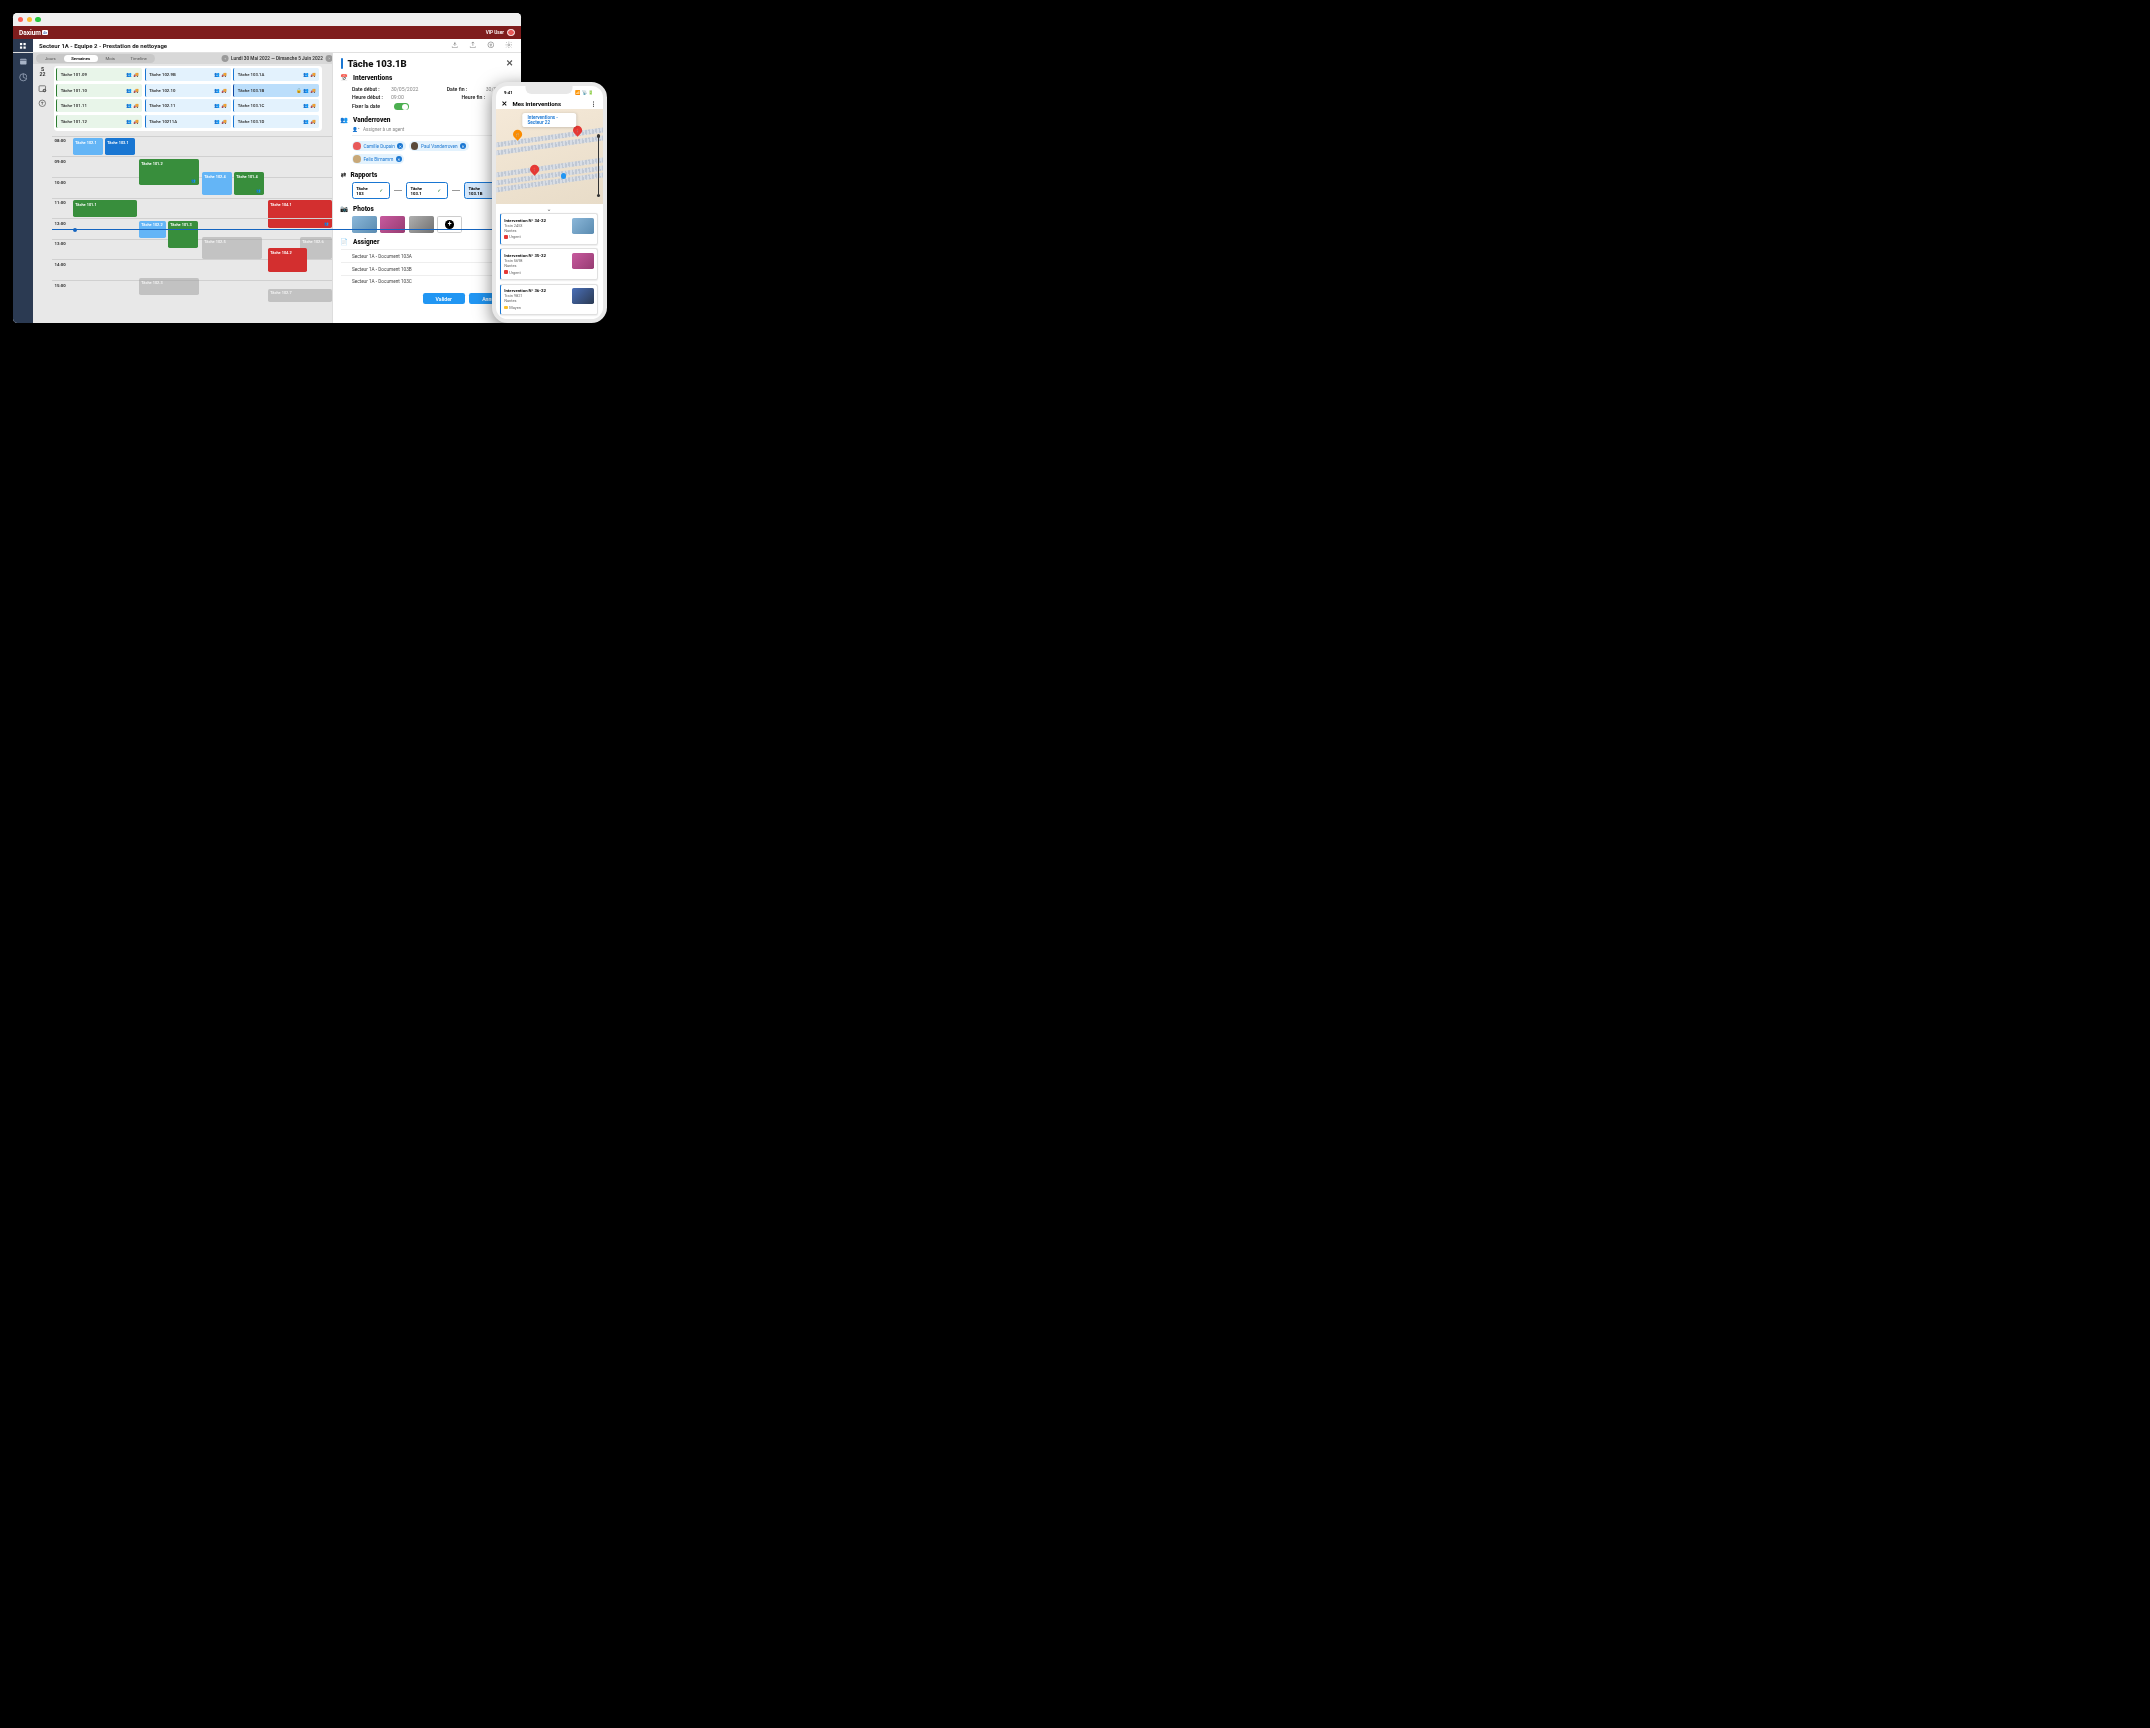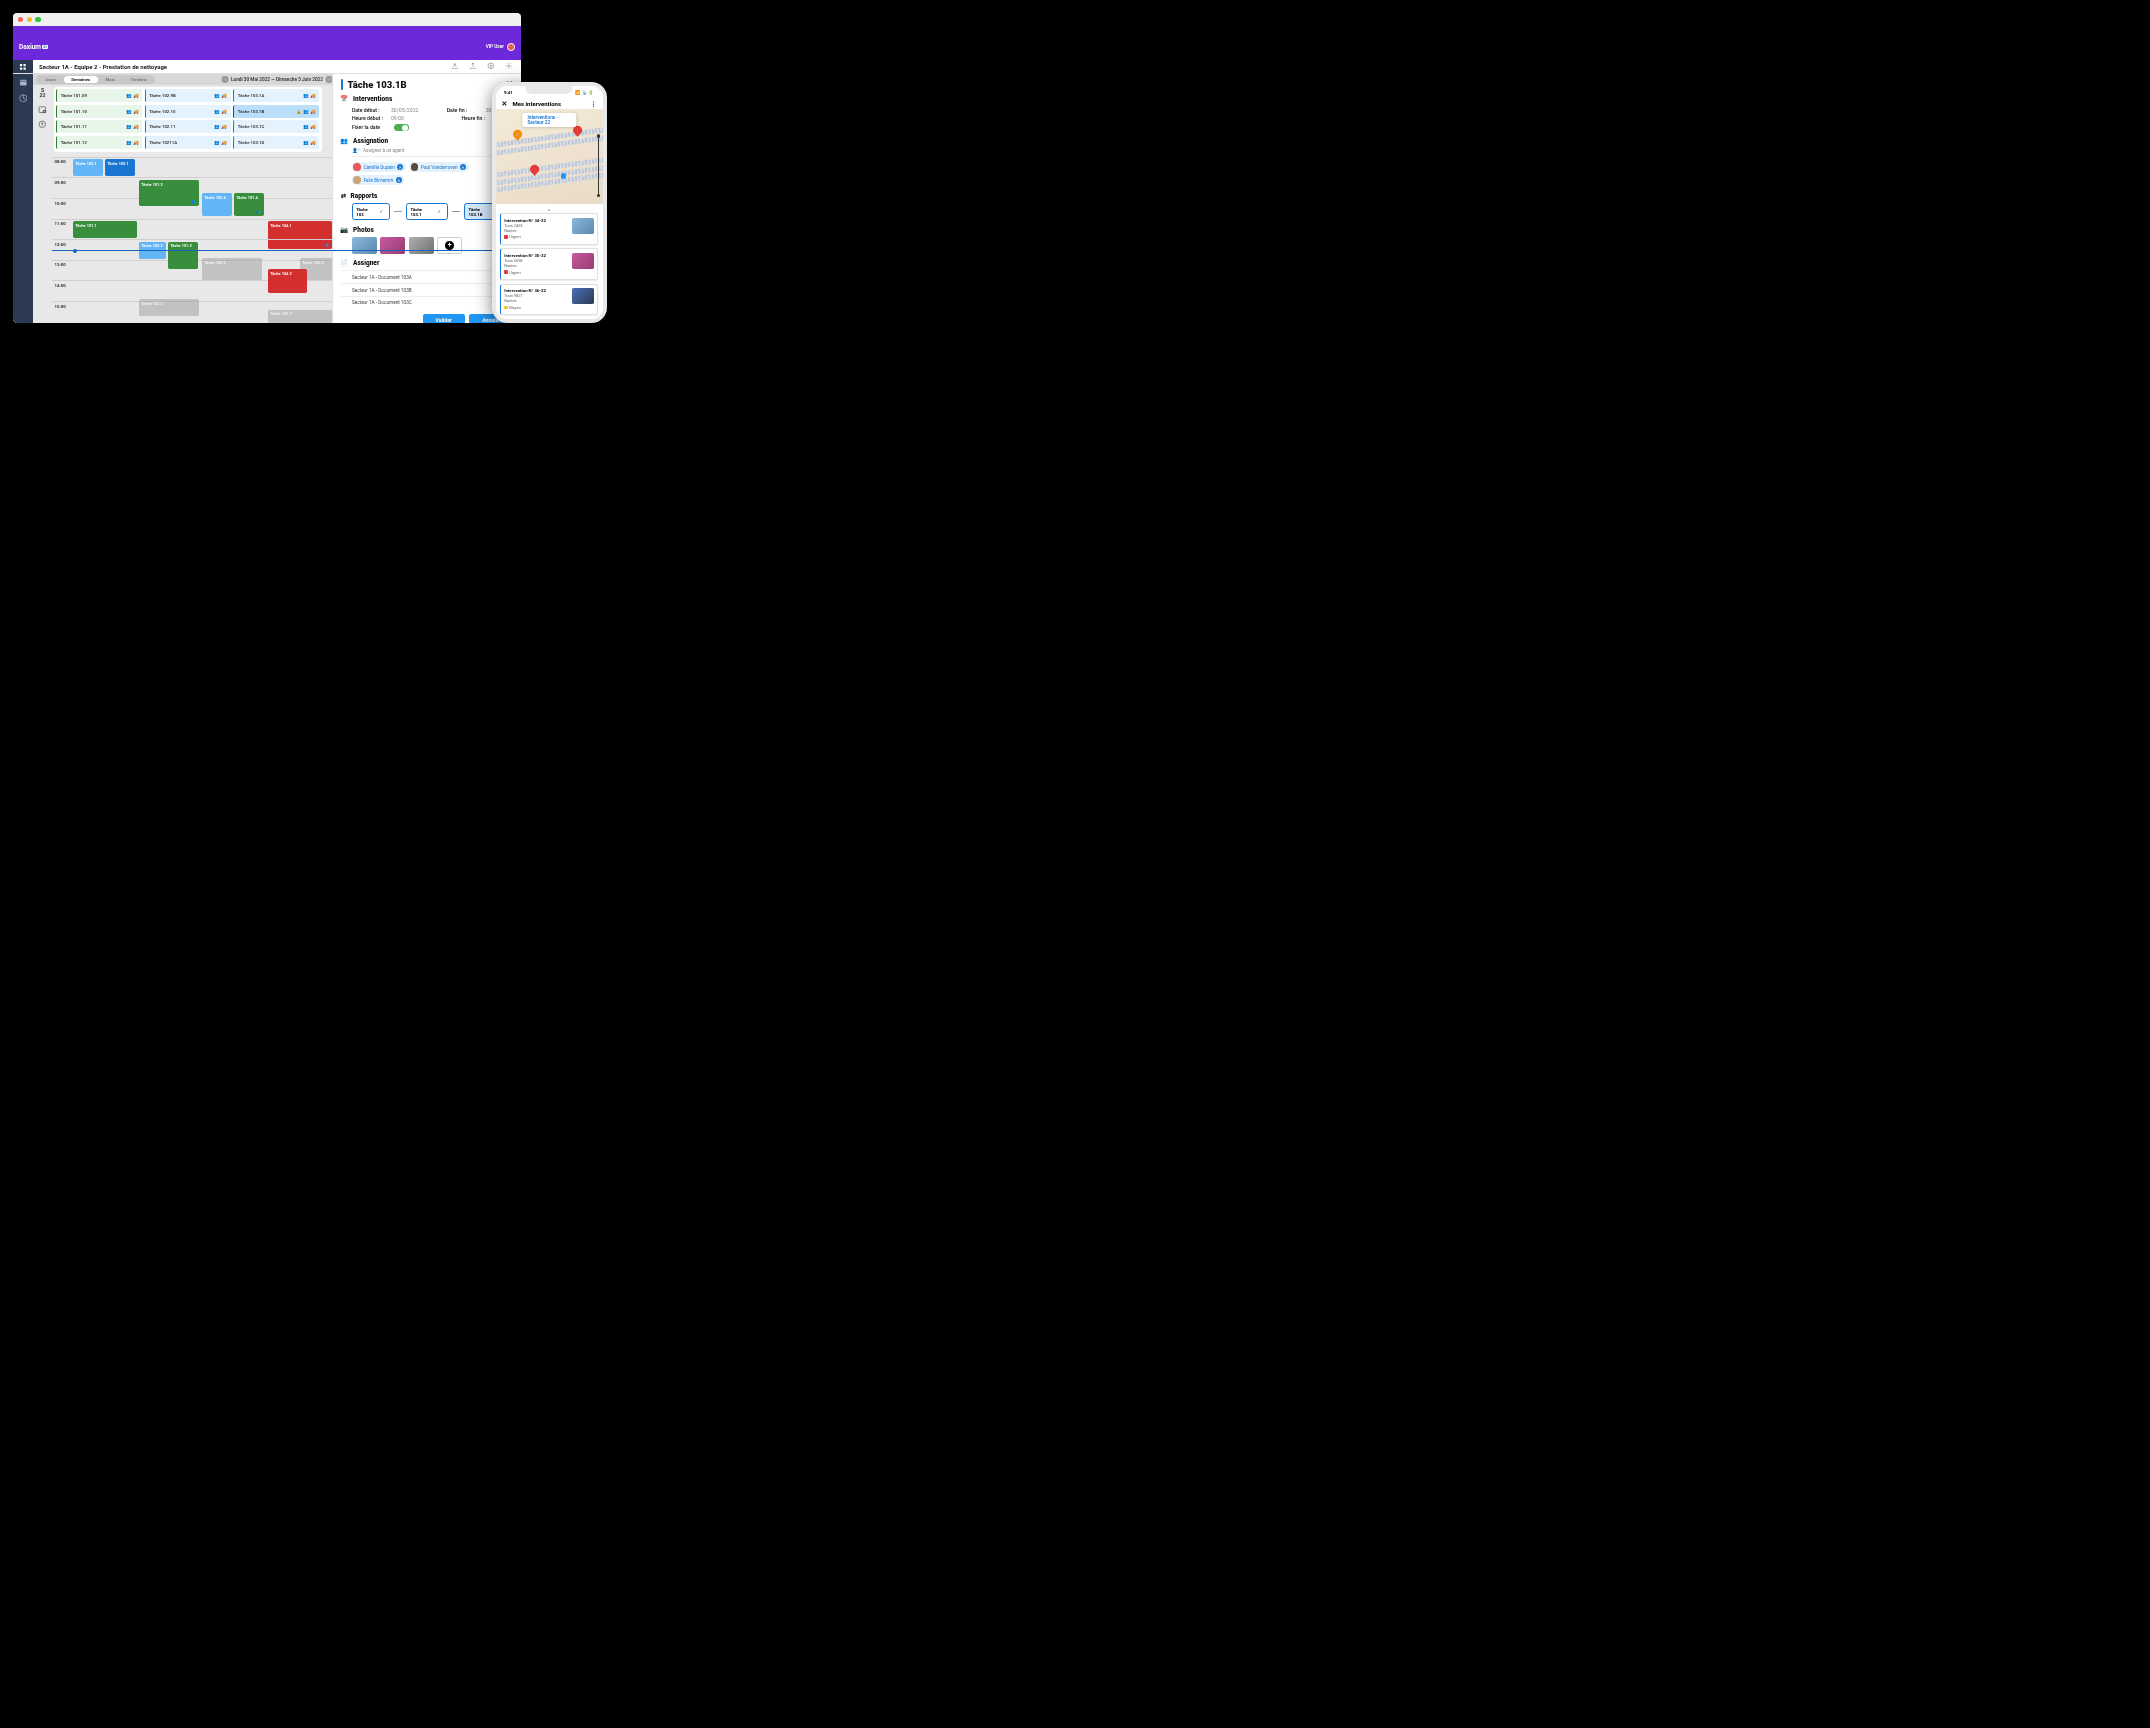--- a/index.html
+++ b/index.html
@@ -1,21 +1,21 @@
 <!DOCTYPE html>
 <html style="font-size:6.9px"><head>
 <meta charset="utf-8">
 <style>
 *{box-sizing:border-box;margin:0;padding:0;font-family:-apple-system,BlinkMacSystemFont,"Segoe UI",Roboto,Arial,sans-serif}
 body{background:#000;width:628px;height:354px;position:relative;overflow:hidden}
 .desktop-window{position:absolute;left:13px;top:13px;width:508px;height:310px;background:#fff;border-radius:4.3px;overflow:hidden;box-shadow:0 4.3px 17px rgba(0,0,0,.4)}
 .titlebar{height:13px;background:#f0f0f0;display:flex;align-items:center;padding:0 5.2px;gap:3.4px}
 .dot{width:5.2px;height:5.2px;border-radius:50%}
 .dot-r{background:#ff5f57}.dot-y{background:#febc2e}.dot-g{background:#28c840}
-.appbar{height:13px;background:#6d28d9;display:flex;align-items:flex-start;padding:17px 6px;color:#fff;justify-content:space-between}
+.appbar{height:13px;background:#7f1d1d;display:flex;align-items:center;padding:0 6px;color:#fff;justify-content:space-between}
 .brand{font-weight:700;font-size:6.5px;display:flex;align-items:center;gap:1.3px}
 .brand sup{background:#fff;color:#4a6fb8;font-size:3px;padding:0.4px 0.9px;border-radius:0.9px;font-weight:700}
 .user-area{display:flex;align-items:center;gap:3.4px;font-size:4.7px;font-weight:600}
 .avatar-sm{width:7.7px;height:7.7px;border-radius:50%;background:#e85a5a;border:0.4px solid #fff}
 .toolbar{height:13.8px;background:#fff;display:flex;align-items:center;border-bottom:0.4px solid #e0e0e0}
 .tb-icon{width:20px;height:13.8px;display:flex;align-items:center;justify-content:center;color:#3a3a3a;background:#2b3a52}
 .tb-icon svg{width:7.7px;height:7.7px;fill:#fff}
 .tb-title{flex:1;padding-left:6px;font-weight:700;font-size:6px;color:#1a1a1a}
 .tb-actions{display:flex;gap:10.3px;padding-right:8.6px;color:#555}
 .tb-actions svg{width:7.7px;height:7.7px;fill:none;stroke:#555;stroke-width:1.5}
@@ -361,21 +361,21 @@
           </div>
           <div class="field-row">
               <span class="field-label">Fixer la date</span>
               <span class="toggle"></span>
             </div>
         </div>
 
         <div class="section">
           <div class="section-h">
               <span>👥</span>
-              <span>Assignation</span>
+              <span>Vanderroven</span>
             </div>
           <div class="assign-link">
               <span>👤⁺</span>
               <span>Assigner à un agent</span>
             </div>
           <div style="margin-left:11.2px;margin-top:3.4px">
             <span class="assignee-chip">
                 <span class="chip-av" style="background:#e85a5a"></span>
                 <span>Camille Dupain</span>
                 <span class="chip-x">✕</span>

